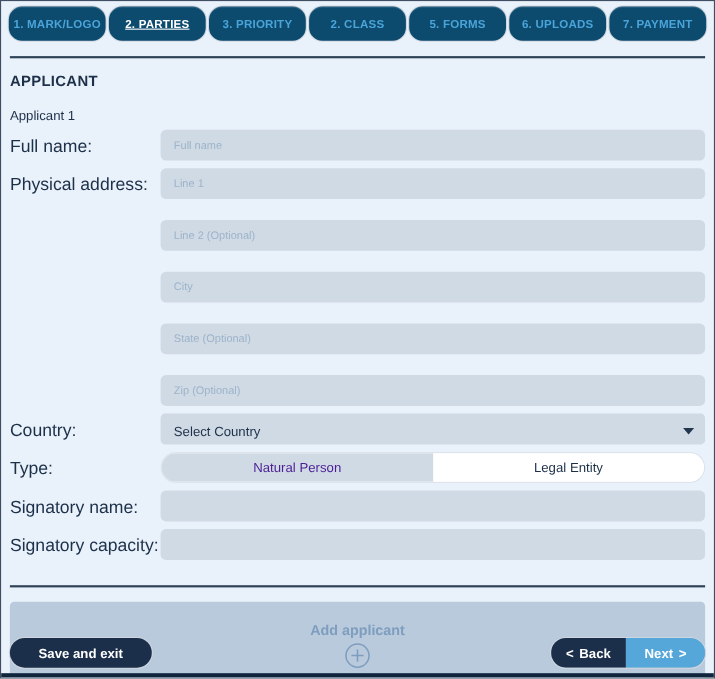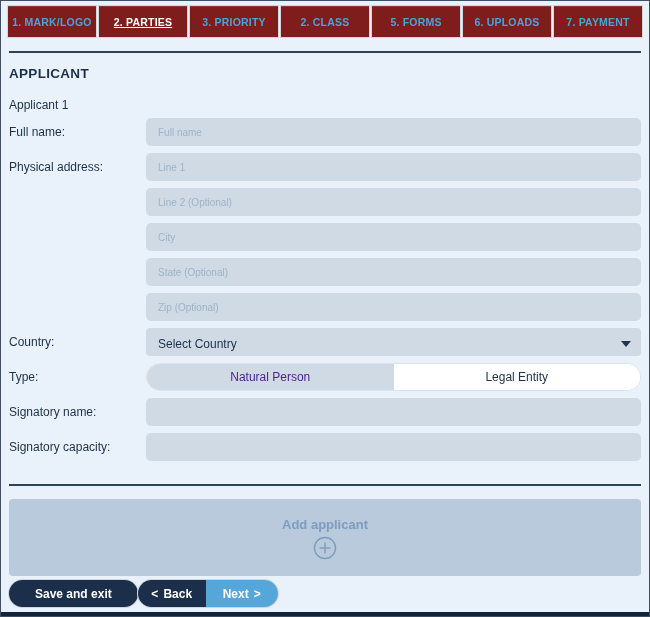--- a/index.html
+++ b/index.html
@@ -17,22 +17,22 @@
 
   
   .tabbar {
     display: flex;
     gap: 3px;
     margin: 5px 7px 0 7px;
     height: 31px;
   }
   .tab {
     flex: 1;
-    background: #7f1d1d;
-    border-radius: 0;
+    background: #0c4a6e;
+    border-radius: 12px;
     color: #4aa4d9;
     font-weight: bold;
     font-size: 10.5px;
     letter-spacing: 0.2px;
     display: flex;
     align-items: center;
     justify-content: center;
     cursor: pointer;
     box-shadow: 0 0 0 1px #cfd6df, inset 0 1px 0 rgba(255,255,255,0.12);
     white-space: nowrap;
@@ -66,41 +66,41 @@
   
   .form-area { margin-top: 6px; }
   .form-row {
     display: flex;
     align-items: flex-start;
     margin: 0 8px 7px 8px;
   }
   .form-label {
     width: 137px;
     flex-shrink: 0;
-    font-size: 12px;
+    font-size: 16px;
     color: #1d3049;
     padding-top: 7px;
   }
   .form-control { flex: 1; min-width: 0; }
 
   .text-input {
     display: block;
     width: 100%;
     height: 28px;
     background: #cfdae5;
     border: none;
     border-radius: 5px;
     padding: 0 12px;
     font-family: "Liberation Sans", sans-serif;
     font-size: 10px;
     color: #1d3049;
     outline: none;
   }
   .text-input::placeholder { color: #9db3c9; opacity: 1; }
-  .stacked .text-input { margin-bottom: 7px; }
+  .stacked .text-input { margin-bottom: 19px; }
   .stacked .text-input:last-child { margin-bottom: 0; }
 
   
   .select-box {
     display: flex;
     align-items: center;
     justify-content: space-between;
     height: 28px;
     background: #cfdae5;
     border-radius: 4px;
@@ -152,23 +152,24 @@
     font-size: 13px;
     font-weight: bold;
     margin-top: 2px;
   }
   .plus-icon { margin-top: 4px; display: block; }
 
   
   .footer {
     position: absolute;
     left: 8px;
-    right: 21px;
+    right: 8px;
     bottom: 9px;
     display: flex;
+    justify-content: space-between;
     align-items: center;
   }
   .save-btn {
     background: #1b2e4a;
     color: #ffffff;
     border: none;
     border-radius: 14px;
     height: 27px;
     padding: 0 26px;
     font-family: "Liberation Sans", sans-serif;

